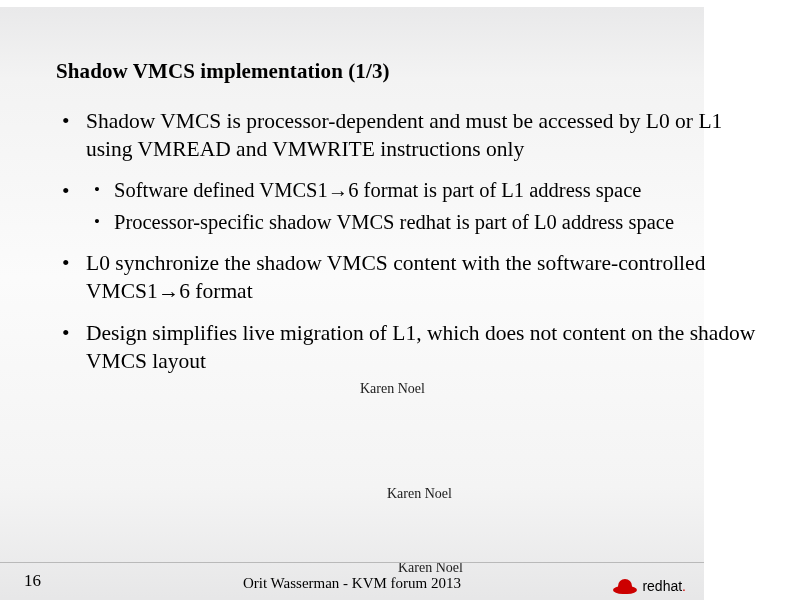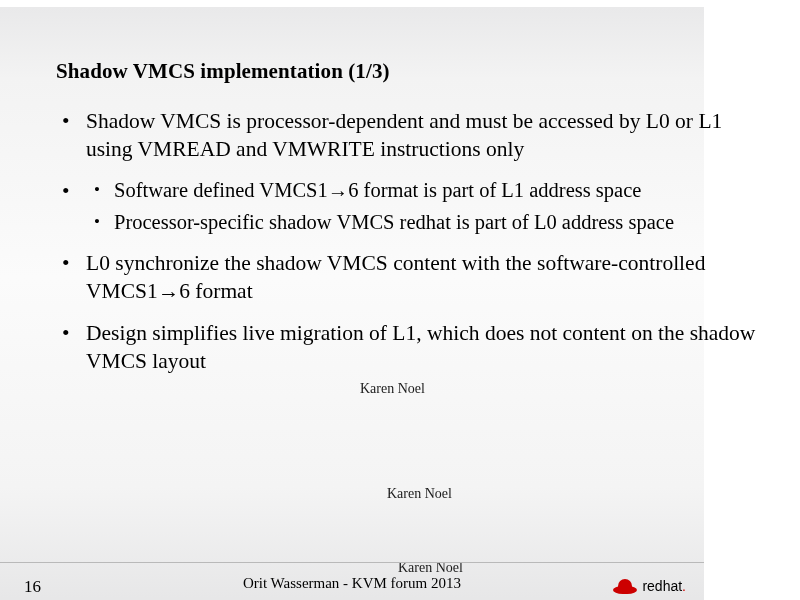--- a/index.html
+++ b/index.html
@@ -97,21 +97,21 @@
     position: absolute;
     left: 0;
     right: 0;
     bottom: 44px;
     height: 1px;
     background: #b9b9b9;
   }
   .page-number {
     position: absolute;
     left: 24px;
-    bottom: 10px;
+    bottom: 16px;
     font-size: 17px;
     color: #000000;
   }
   .footer-text {
     position: absolute;
     left: 0;
     right: 0;
     bottom: 15px;
     text-align: center;
     font-size: 15px;

